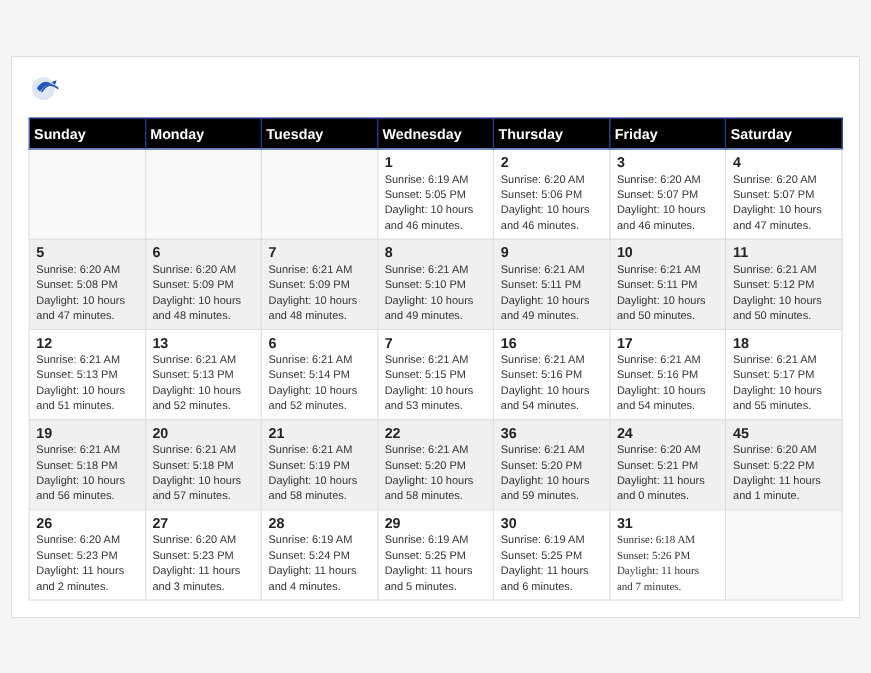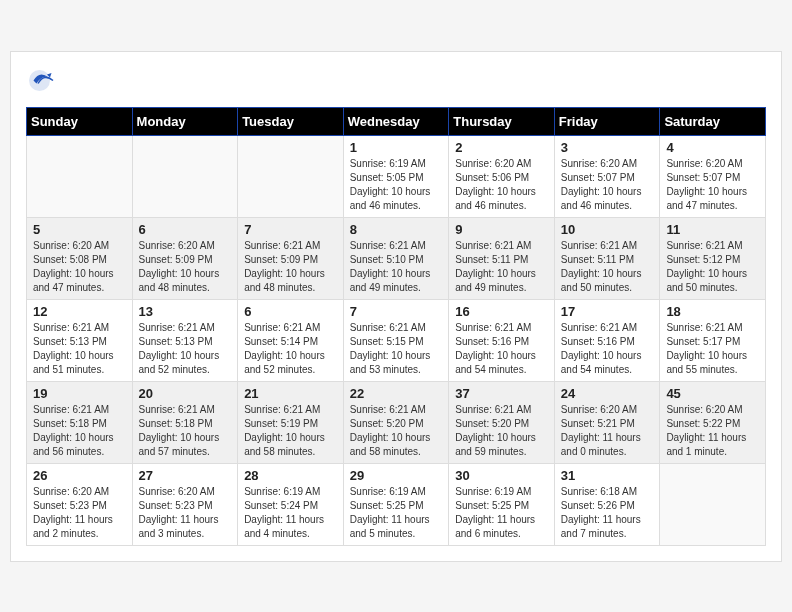--- a/index.html
+++ b/index.html
@@ -281,21 +281,21 @@
 and 58 minutes.</div>
           </td>
           <td>
             <div class="day-number">22</div>
             <div class="day-info" style="white-space: pre-line;">Sunrise: 6:21 AM
 Sunset: 5:20 PM
 Daylight: 10 hours
 and 58 minutes.</div>
           </td>
           <td>
-            <div class="day-number">37</div>
+            <div class="day-number">36</div>
             <div class="day-info" style="white-space: pre-line;">Sunrise: 6:21 AM
 Sunset: 5:20 PM
 Daylight: 10 hours
 and 59 minutes.</div>
           </td>
           <td>
             <div class="day-number">24</div>
             <div class="day-info" style="white-space: pre-line;">Sunrise: 6:20 AM
 Sunset: 5:21 PM
 Daylight: 11 hours
@@ -340,21 +340,21 @@
           </td>
           <td>
             <div class="day-number">30</div>
             <div class="day-info" style="white-space: pre-line;">Sunrise: 6:19 AM
 Sunset: 5:25 PM
 Daylight: 11 hours
 and 6 minutes.</div>
           </td>
           <td>
             <div class="day-number">31</div>
-            <div class="day-info" style="white-space: pre-line;">Sunrise: 6:18 AM
+            <div class="day-info" style="white-space: pre-line; font-family: Liberation Serif, serif;">Sunrise: 6:18 AM
 Sunset: 5:26 PM
 Daylight: 11 hours
 and 7 minutes.</div>
           </td>
           <td class="empty"></td>
         </tr>
       </tbody>
   </table>
 </div>
 

